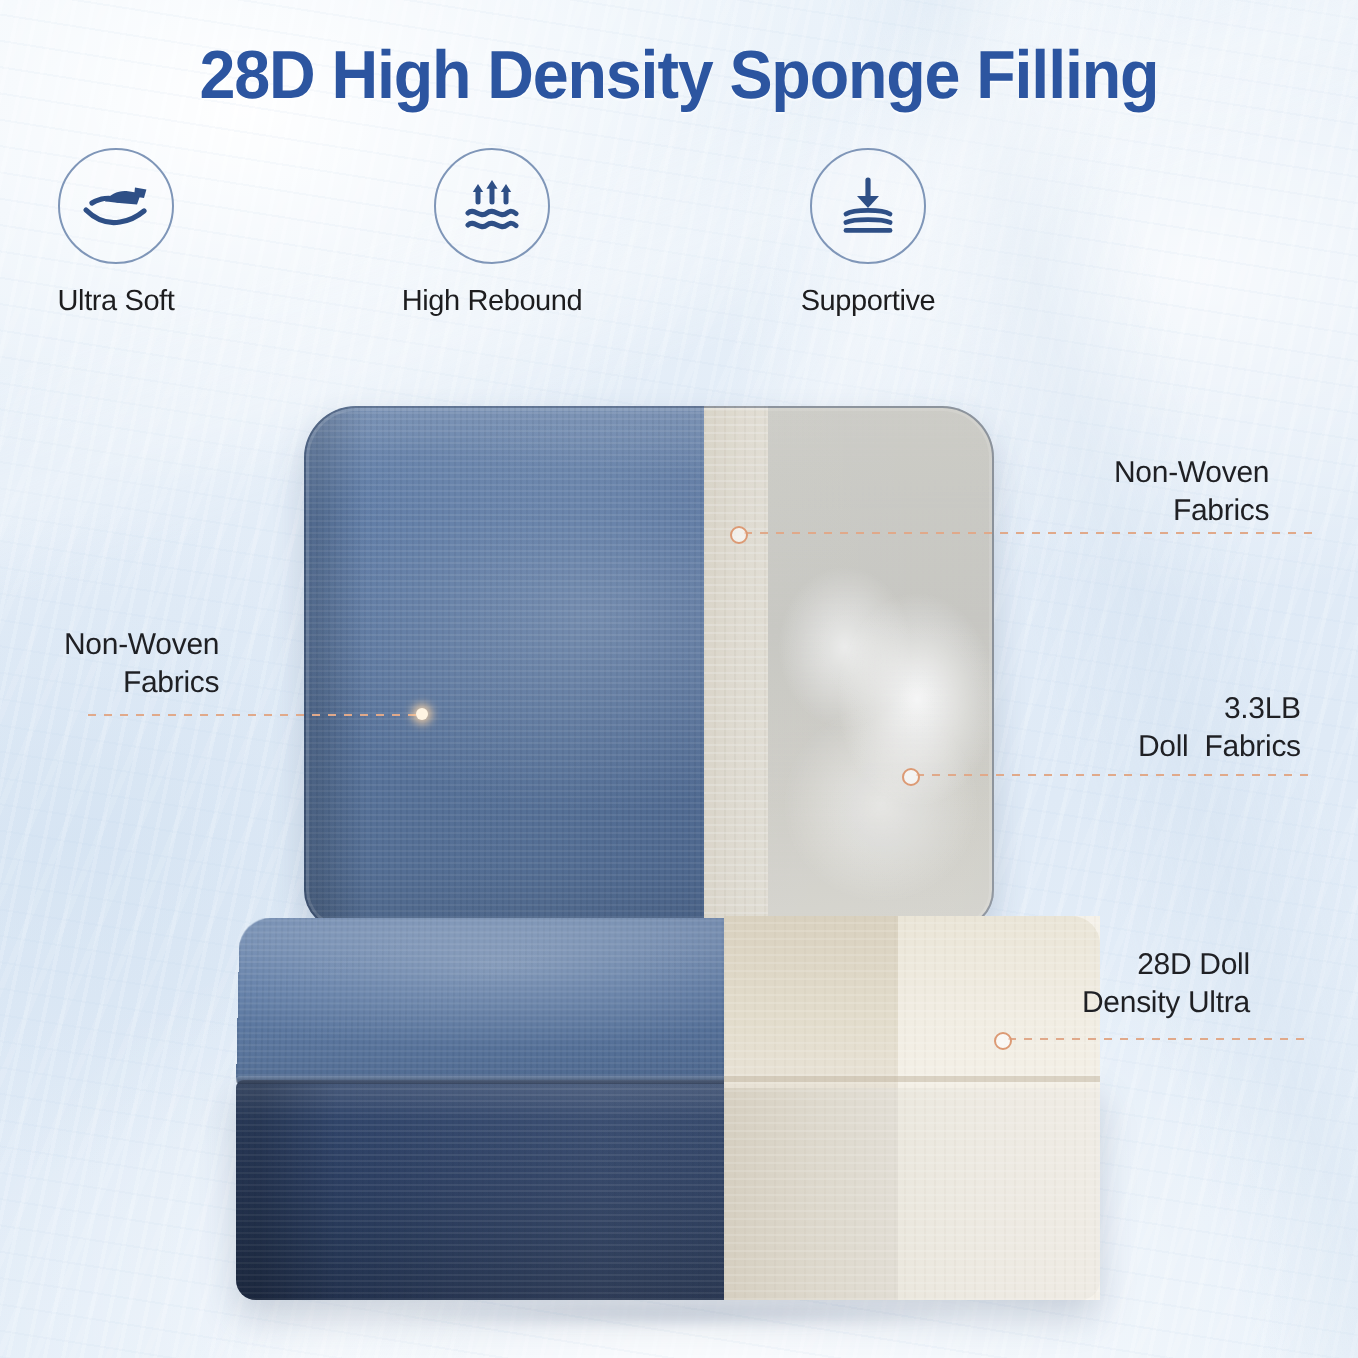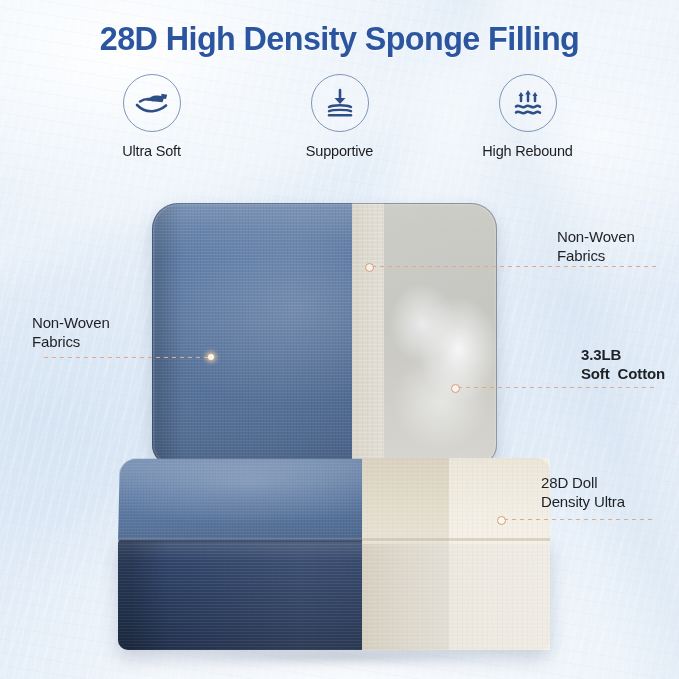--- a/index.html
+++ b/index.html
@@ -40,21 +40,21 @@
   .title{
     text-align:center;margin-top:18px;
     font-size:34px;line-height:40px;font-weight:700;
     letter-spacing:-.6px;
     color:#2c55a0;
     font-family:"Liberation Sans", sans-serif;
     transform:scaleX(.95);
     text-shadow:0 1px 1px rgba(255,255,255,.75);
   }
   .features{
-    display:flex;justify-content:center;align-items:flex-start;
+    display:flex;justify-content:flex-start;align-items:flex-start;
     gap:72px;margin-top:16px;
   }
   .feature{width:116px;display:flex;flex-direction:column;align-items:center;}
   .ficon{
     width:56px;height:56px;border-radius:50%;
     border:1.4px solid #7f96b8;
     display:flex;align-items:center;justify-content:center;
     background:rgba(255,255,255,.18);
   }
   .flabel{
@@ -195,21 +195,21 @@
       repeating-linear-gradient(0deg, rgba(255,255,255,.40) 0 1px, rgba(255,255,255,0) 1px 4px),
       repeating-linear-gradient(90deg, rgba(170,158,134,.18) 0 1px, rgba(170,158,134,0) 1px 5px);
   }
   .seat-shadow{
     position:absolute;left:130px;top:648px;width:420px;height:18px;
     background:radial-gradient(ellipse 50% 50% at 50% 50%, rgba(120,140,165,.28) 0%, rgba(120,140,165,0) 72%);
     filter:blur(3px);
   }
 
   
-  .anno{position:absolute;}
+  .anno{position:absolute;text-align:right;}
   .anno-text{
     font-size:15px;line-height:19px;color:#1f2024;
     letter-spacing:-.15px;white-space:pre;
   }
   .dash{
     position:absolute;height:1px;
     background:repeating-linear-gradient(90deg,#e0a98a 0 4px, rgba(224,169,138,0) 4px 8px);
   }
   .ring{
     position:absolute;width:7px;height:7px;border-radius:50%;
@@ -239,33 +239,20 @@
       <div class="feature">
         <div class="ficon">
           <svg width="36" height="30" viewBox="0 0 36 30">
             <path d="M3 17 C8 22 14 24 20 23 C25 22.3 29 20 32 17.5" fill="none" stroke="#2e4f86" stroke-width="2.6" stroke-linecap="round"></path>
             <path d="M6 13.5 C10 11 15 10.5 19 12" fill="none" stroke="#2e4f86" stroke-width="2.6" stroke-linecap="round"></path>
             <path d="M12.5 12.8 C15 9 19.5 7 24 7.6 L30.5 8.6 L28.5 14.2 L21 13.6 C17.5 13.3 15 13 12.5 12.8 Z" fill="#2e4f86"></path>
             <path d="M27.5 5.8 L33.2 6.8 L32 11 L27 10.2 Z" fill="#2e4f86"></path>
           </svg>
         </div>
         <div class="flabel">Ultra Soft</div>
-      </div>
-
-      <div class="feature">
-        <div class="ficon">
-          <svg width="34" height="32" viewBox="0 0 34 32">
-            <path d="M17 3 L17 14.5" stroke="#2e4f86" stroke-width="2.6" stroke-linecap="round"></path>
-            <path d="M11.5 11 L17 17 L22.5 11 Z" fill="#2e4f86"></path>
-            <path d="M6 20 C10 17.6 24 17.6 28 20" fill="none" stroke="#2e4f86" stroke-width="2.4" stroke-linecap="round"></path>
-            <path d="M6 24.2 C10 22.4 24 22.4 28 24.2" fill="none" stroke="#2e4f86" stroke-width="2.4" stroke-linecap="round"></path>
-            <path d="M6 28.2 L28 28.2" stroke="#2e4f86" stroke-width="2.4" stroke-linecap="round"></path>
-          </svg>
-        </div>
-        <div class="flabel">Supportive</div>
       </div>
 
       <div class="feature">
         <div class="ficon">
           <svg width="34" height="32" viewBox="0 0 34 32">
             <g fill="#2e4f86">
               <path d="M10 14 L10 7.5 M10 5 L12.6 9 L7.4 9 Z"></path>
               <path d="M17 14 L17 5.5 M17 3 L19.8 7.4 L14.2 7.4 Z"></path>
               <path d="M24 14 L24 7.5 M24 5 L26.6 9 L21.4 9 Z"></path>
             </g>
@@ -274,20 +261,33 @@
                 <path d="M17 14 L17 7"></path>
                 <path d="M24 14 L24 9"></path>
             </g>
             <path d="M5 19.5 C8 16.5 11 22.5 14.5 19.5 C18 16.5 21 22.5 24.5 19.5 C26.5 17.8 28 19 29 19.8" fill="none" stroke="#2e4f86" stroke-width="2.5" stroke-linecap="round"></path>
             <path d="M5 25.5 C8 22.5 11 28.5 14.5 25.5 C18 22.5 21 28.5 24.5 25.5 C26.5 23.8 28 25 29 25.8" fill="none" stroke="#2e4f86" stroke-width="2.5" stroke-linecap="round"></path>
           </svg>
         </div>
         <div class="flabel">High Rebound</div>
       </div>
 
+      <div class="feature">
+        <div class="ficon">
+          <svg width="34" height="32" viewBox="0 0 34 32">
+            <path d="M17 3 L17 14.5" stroke="#2e4f86" stroke-width="2.6" stroke-linecap="round"></path>
+            <path d="M11.5 11 L17 17 L22.5 11 Z" fill="#2e4f86"></path>
+            <path d="M6 20 C10 17.6 24 17.6 28 20" fill="none" stroke="#2e4f86" stroke-width="2.4" stroke-linecap="round"></path>
+            <path d="M6 24.2 C10 22.4 24 22.4 28 24.2" fill="none" stroke="#2e4f86" stroke-width="2.4" stroke-linecap="round"></path>
+            <path d="M6 28.2 L28 28.2" stroke="#2e4f86" stroke-width="2.4" stroke-linecap="round"></path>
+          </svg>
+        </div>
+        <div class="flabel">Supportive</div>
+      </div>
+
     </div>
   </div>
 
   <div class="product">
 
     <div class="seat-shadow"></div>
 
     <div class="back-cushion">
       <div class="weave"></div>
       <div class="bc-shade"></div>
@@ -335,23 +335,23 @@
   <div class="dash" style="left:44px;top:357px;width:168px;"></div>
   <div class="glowdot" style="left:208px;top:354px;"></div>
 
   <div class="anno" style="left:557px;top:227px;">
     <div class="anno-text">Non-Woven</div>
     <div class="anno-text">Fabrics</div>
   </div>
   <div class="dash" style="left:372px;top:266px;width:284px;"></div>
   <div class="ring" style="left:365px;top:263px;"></div>
 
-  <div class="anno" style="left:581px;top:345px;font-weight:bold;">
+  <div class="anno" style="left:569px;top:345px;">
     <div class="anno-text">3.3LB</div>
-    <div class="anno-text">Soft  Cotton</div>
+    <div class="anno-text">Doll  Fabrics</div>
   </div>
   <div class="dash" style="left:458px;top:387px;width:198px;"></div>
   <div class="ring" style="left:451px;top:384px;"></div>
 
   <div class="anno" style="left:541px;top:473px;">
     <div class="anno-text">28D Doll</div>
     <div class="anno-text">Density Ultra</div>
   </div>
   <div class="dash" style="left:504px;top:519px;width:152px;"></div>
   <div class="ring" style="left:497px;top:516px;"></div>

